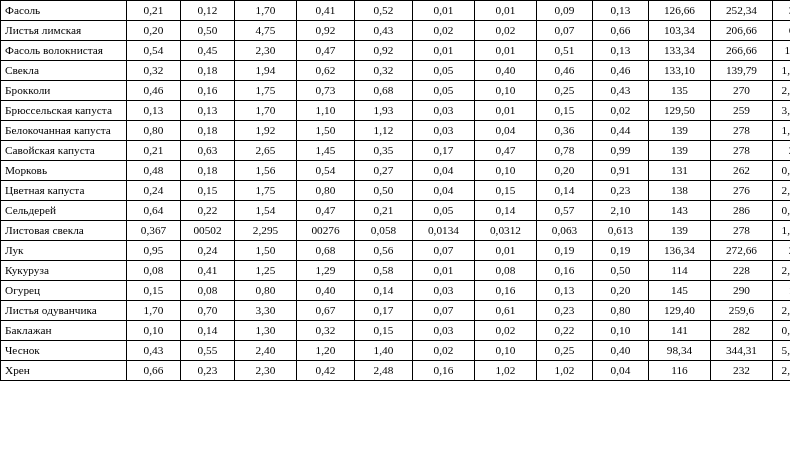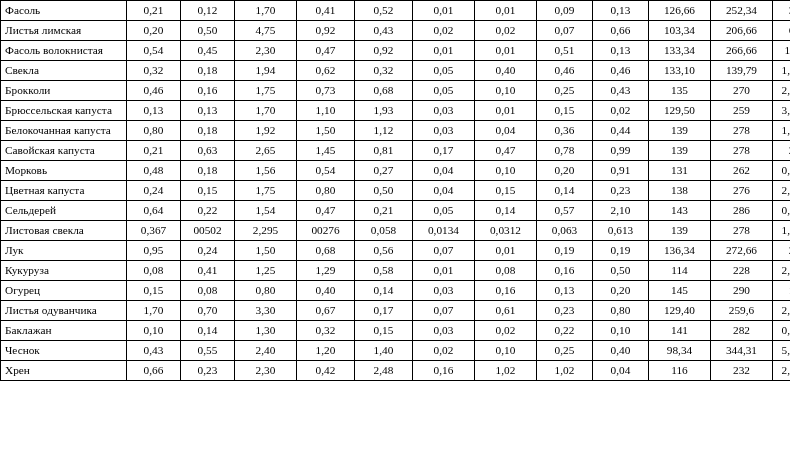--- a/index.html
+++ b/index.html
@@ -182,21 +182,21 @@
           <td class="num-cell">139</td>
           <td class="num-cell">278</td>
           <td class="num-cell">1,45</td>
         </tr>
         <tr>
           <td class="name-cell">Савойская капуста</td>
           <td class="num-cell">0,21</td>
           <td class="num-cell">0,63</td>
           <td class="num-cell">2,65</td>
           <td class="num-cell">1,45</td>
-          <td class="num-cell">0,81</td>
+          <td class="num-cell">0,35</td>
           <td class="num-cell">0,17</td>
           <td class="num-cell">0,47</td>
           <td class="num-cell">0,78</td>
           <td class="num-cell">0,99</td>
           <td class="num-cell">139</td>
           <td class="num-cell">278</td>
           <td class="num-cell">2</td>
         </tr>
         <tr>
           <td class="name-cell">Морковь</td>

